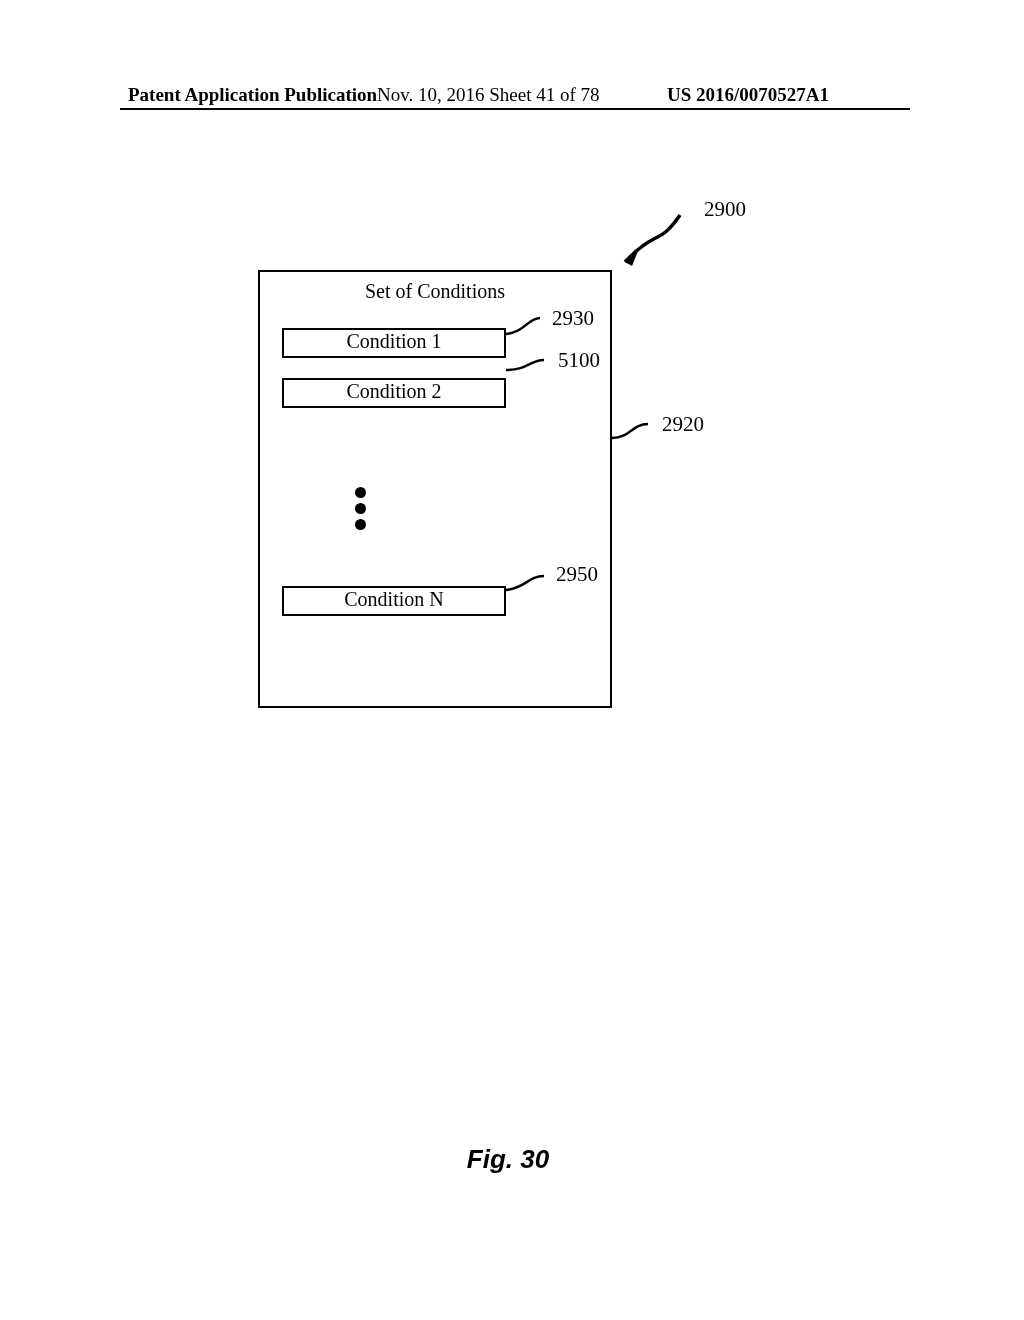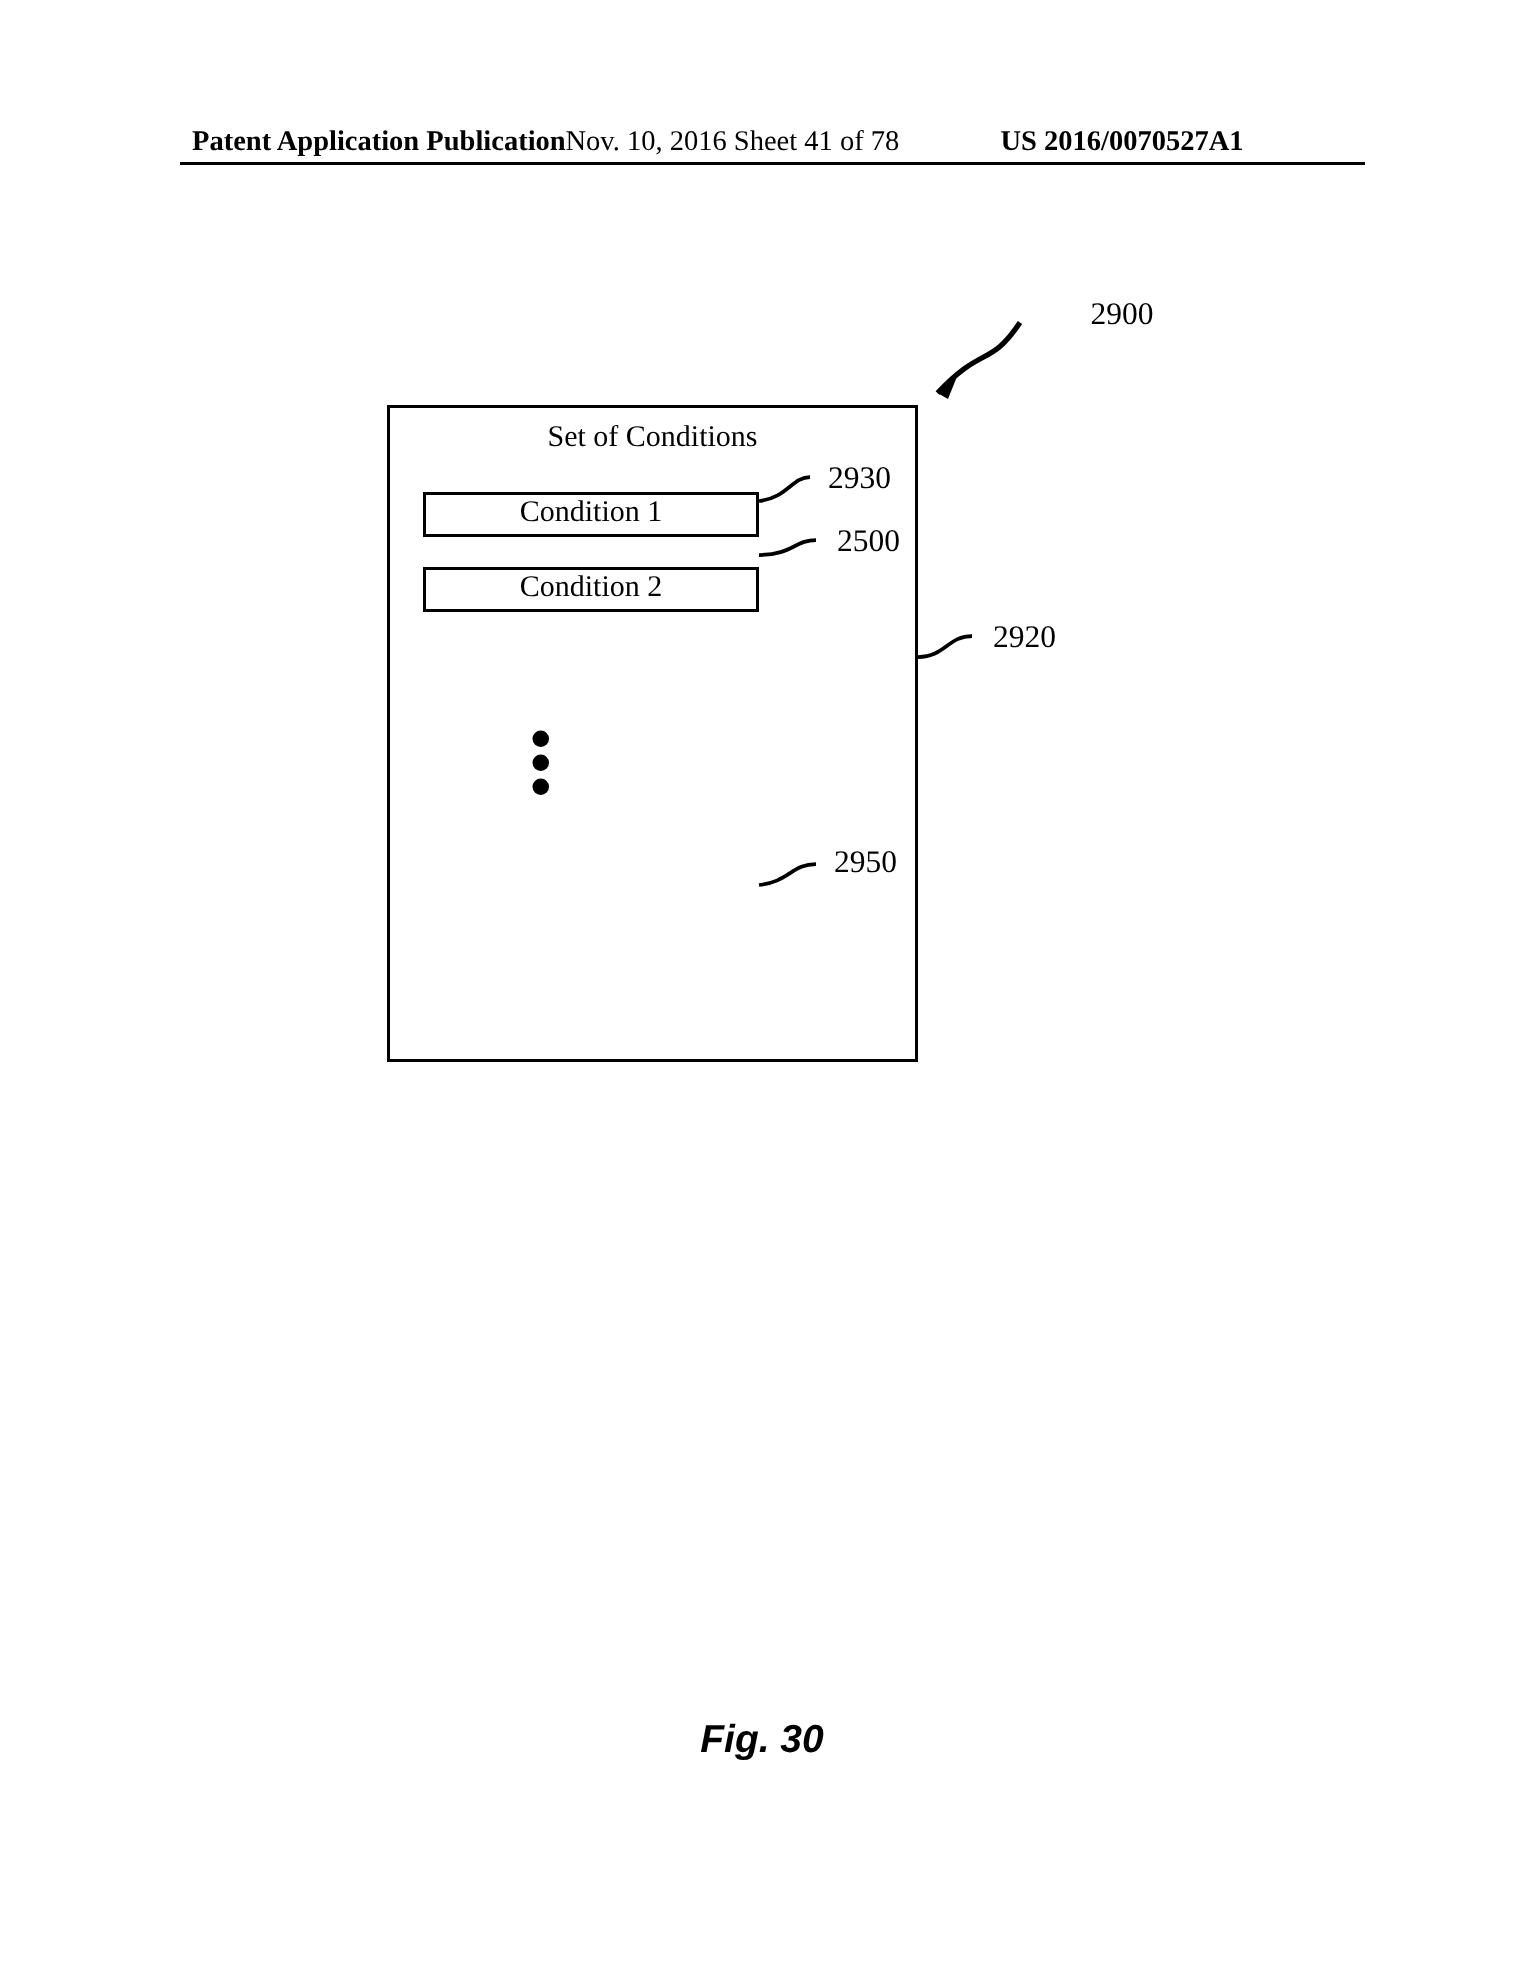--- a/index.html
+++ b/index.html
@@ -63,23 +63,24 @@
     <div class="outerbox"></div>
     <div class="outer-title">Set of Conditions</div>
 
     <div class="condbox cond1">Condition 1</div>
     <div class="condbox cond2">Condition 2</div>
 
     <div class="dot" style="left:355px; top:487px"></div>
     <div class="dot" style="left:355px; top:503px"></div>
     <div class="dot" style="left:355px; top:519px"></div>
 
+    <div class="condbox condN">Condition N</div>
 
-    <div class="callout" style="left:727px; top:197px">2900</div>
+    <div class="callout" style="left:704px; top:197px">2900</div>
     <div class="callout" style="left:552px; top:306px">2930</div>
-    <div class="callout" style="left:558px; top:348px">2500</div>
+    <div class="callout" style="left:558px; top:348px">5100</div>
     <div class="callout" style="left:662px; top:412px">2920</div>
     <div class="callout" style="left:556px; top:562px">2950</div>
   </div>
 
   <div class="fig-caption">Fig. 30</div>
 
 </div>
 
 </body></html>

